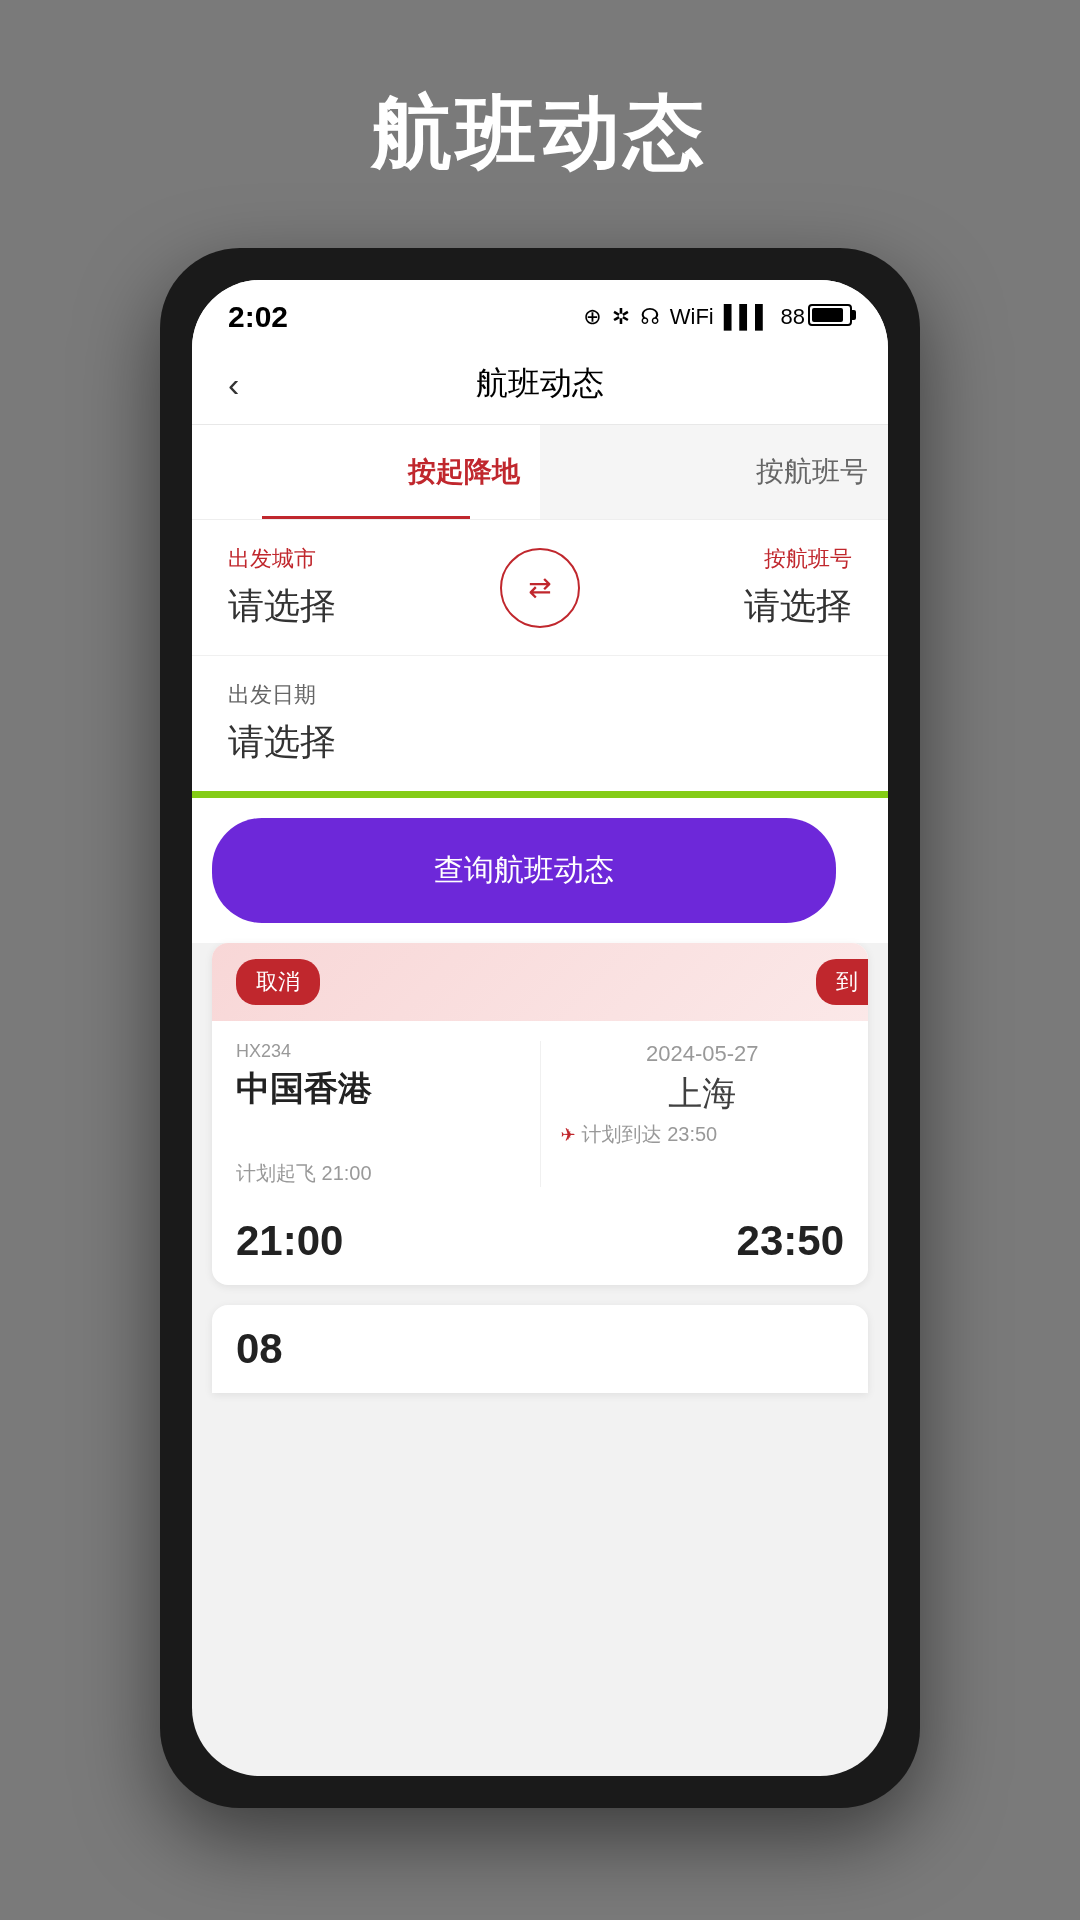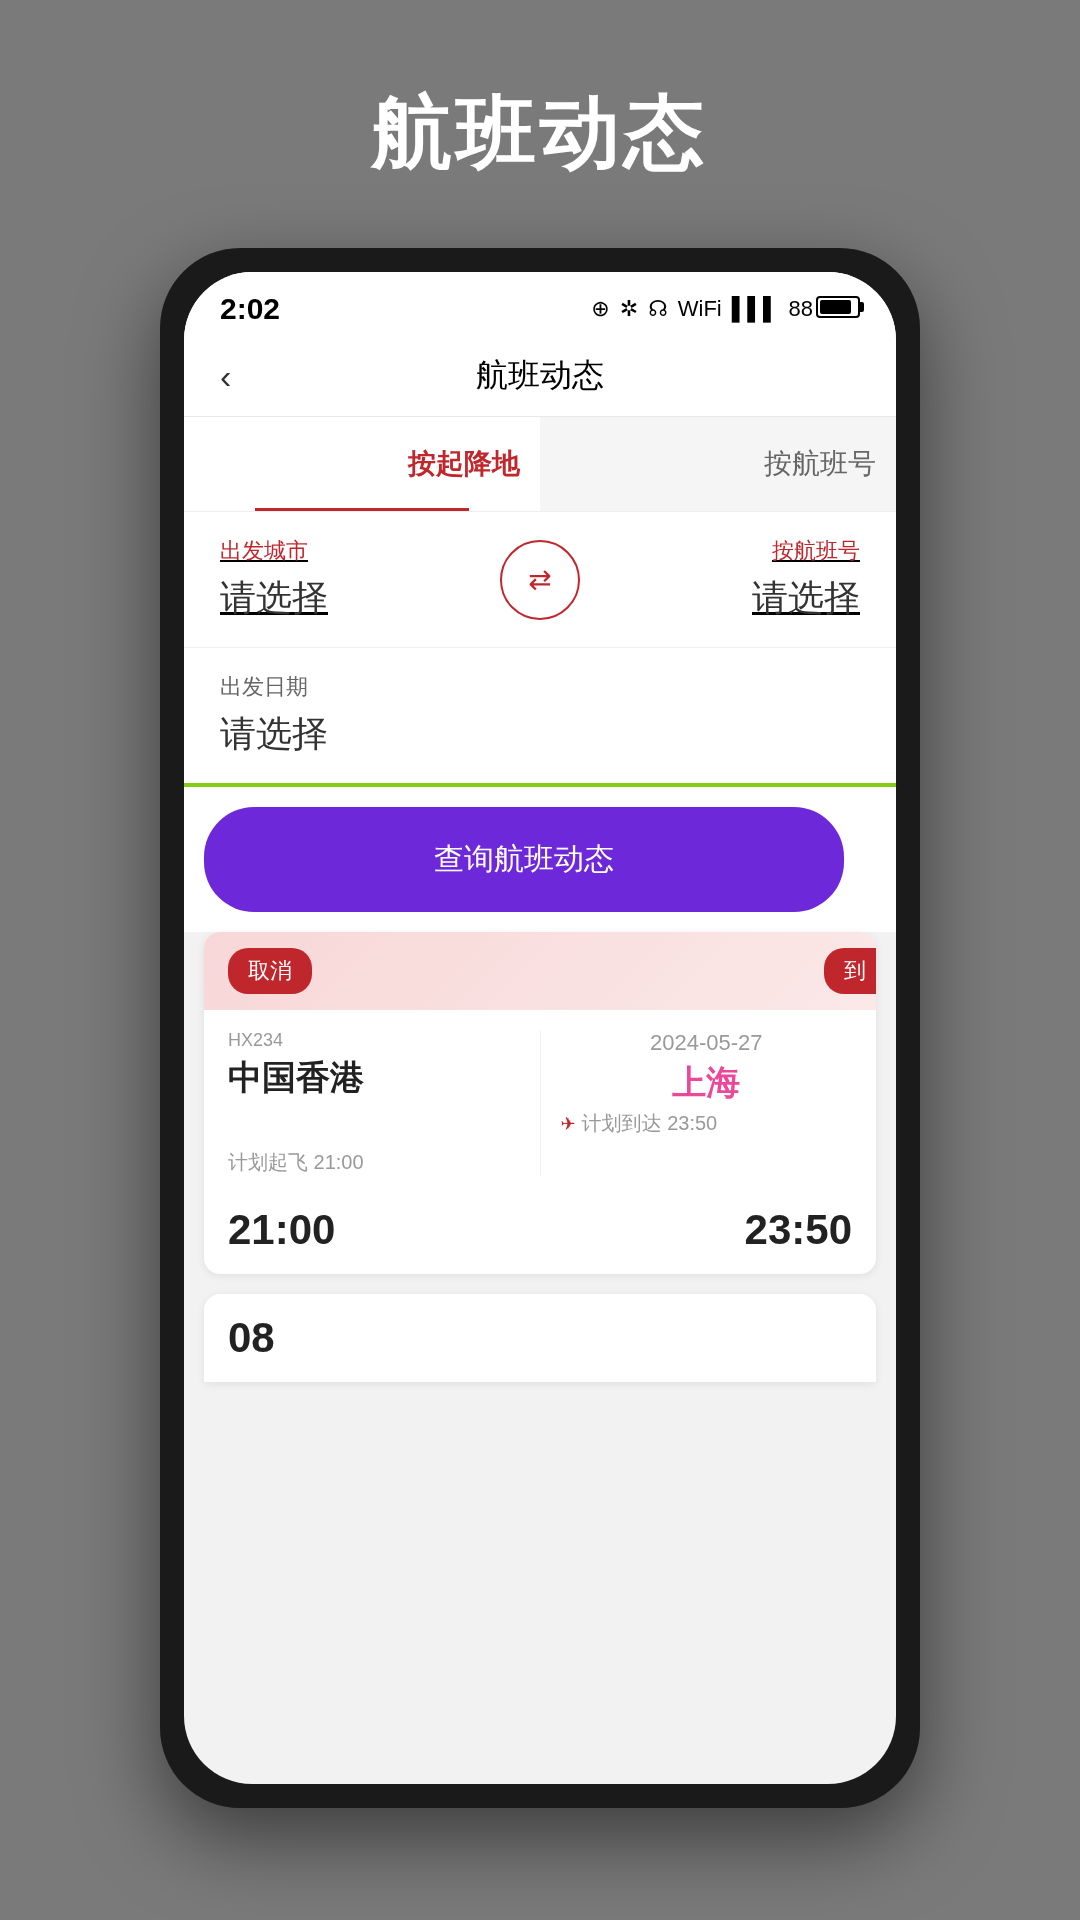--- a/index.html
+++ b/index.html
@@ -22,21 +22,21 @@
       margin-bottom: 60px;
       letter-spacing: 4px;
     }
 
     
     .phone-frame {
       width: 760px;
       height: 1560px;
       background: #1a1a1a;
       border-radius: 80px;
-      padding: 24px;
+      padding: 32px;
       box-shadow: 0 30px 80px rgba(0,0,0,0.5);
       position: relative;
     }
 
     .phone-screen {
       width: 100%;
       height: 100%;
       background: #f2f2f2;
       border-radius: 68px;
       overflow: hidden;
@@ -181,21 +181,20 @@
     
     .route-selector {
       padding: 24px 36px;
       display: flex;
       align-items: center;
       border-bottom: 1px solid #f0f0f0;
     }
 
     .city-select {
       flex: 1;
-      text-decoration: underline;
     }
 
     .city-label {
       font-size: 22px;
       color: #c0272d;
       margin-bottom: 8px;
     }
 
     .city-label.right {
       text-align: right;
@@ -225,21 +224,21 @@
     }
 
     .swap-inner {
       color: #c0272d;
       font-size: 28px;
     }
 
     
     .date-selector {
       padding: 24px 36px;
-      border-bottom: 4px solid #84cc16;
+      border-bottom: 7px solid #84cc16;
     }
 
     .date-label {
       font-size: 22px;
       color: #666;
       margin-bottom: 8px;
     }
 
     .date-value {
       font-size: 36px;
@@ -362,22 +361,22 @@
     }
 
     .flight-date {
       font-size: 22px;
       color: #999;
       margin-bottom: 4px;
     }
 
     .flight-dest-city {
       font-size: 34px;
-      font-weight: 700;
-      color: #ec4899;
+      font-weight: 400;
+      color: #404040;
       margin-bottom: 4px;
     }
 
     .flight-arrive-time {
       font-size: 20px;
       color: #999;
       display: flex;
       align-items: center;
       gap: 6px;
     }

